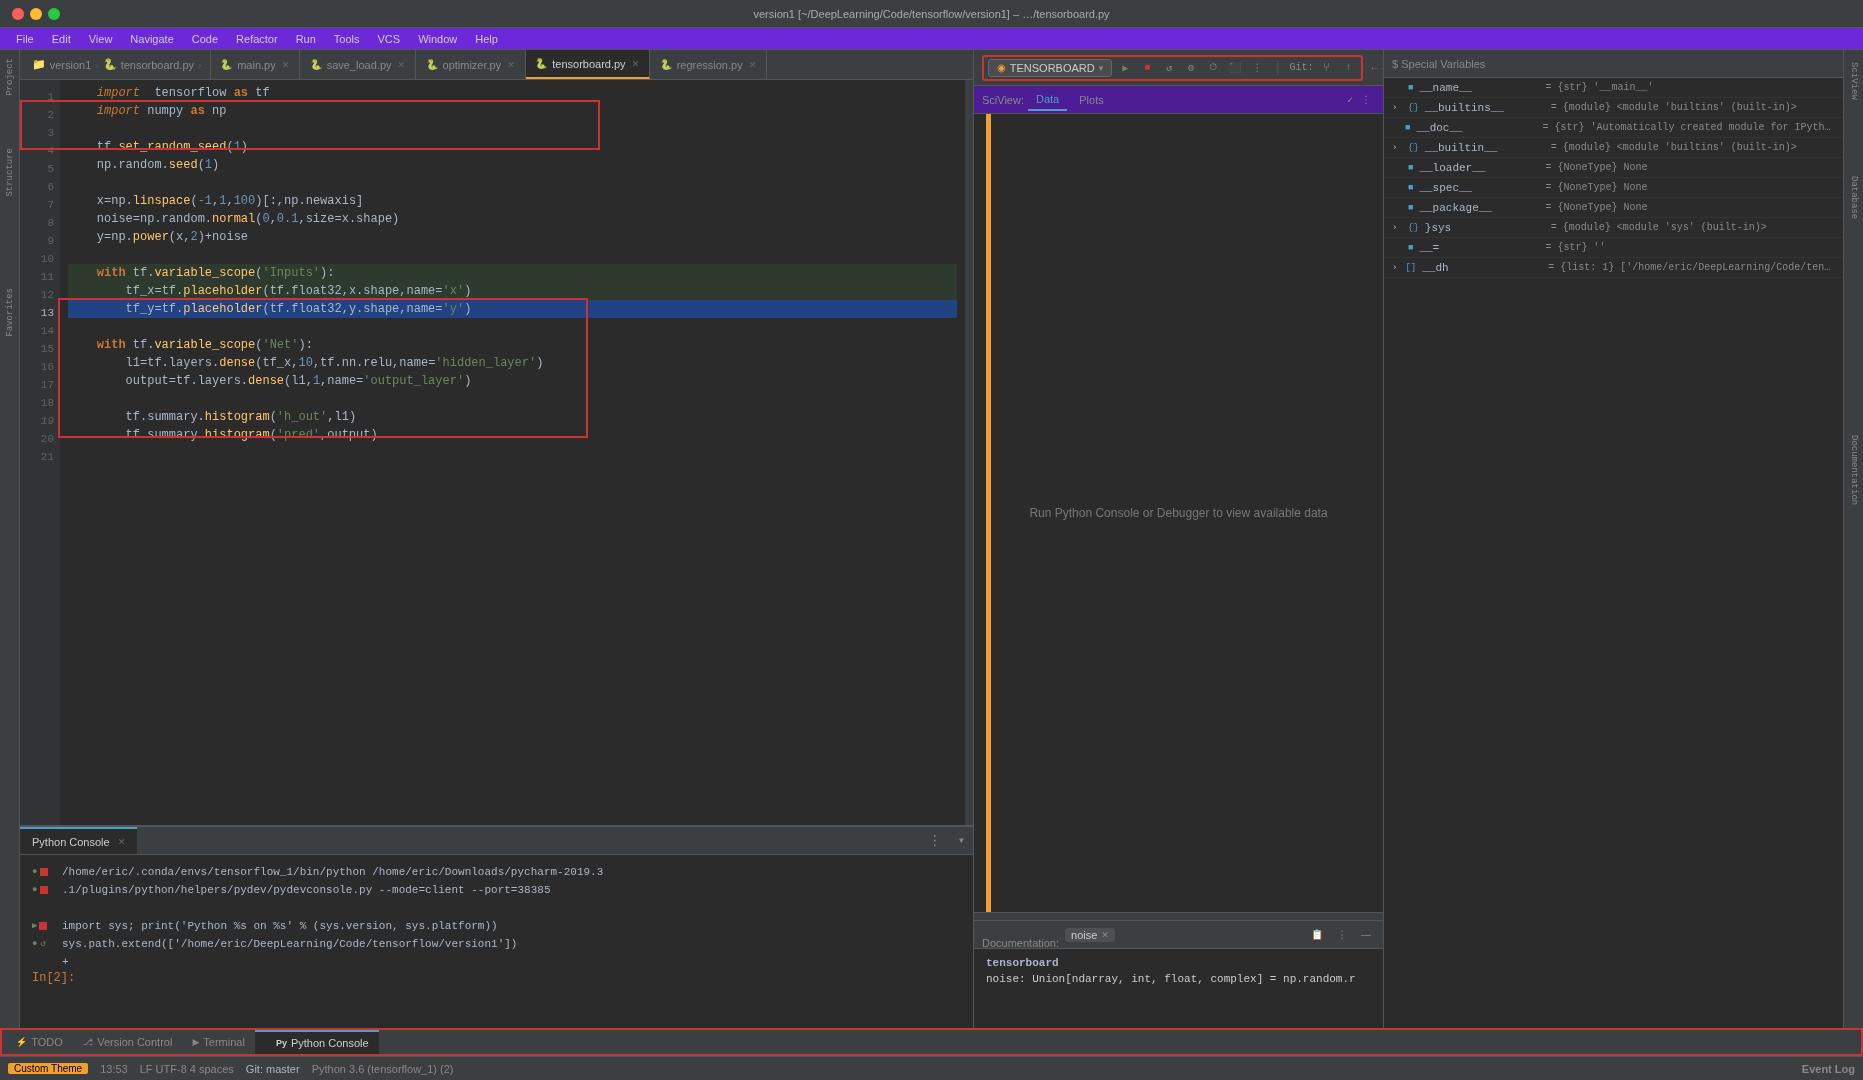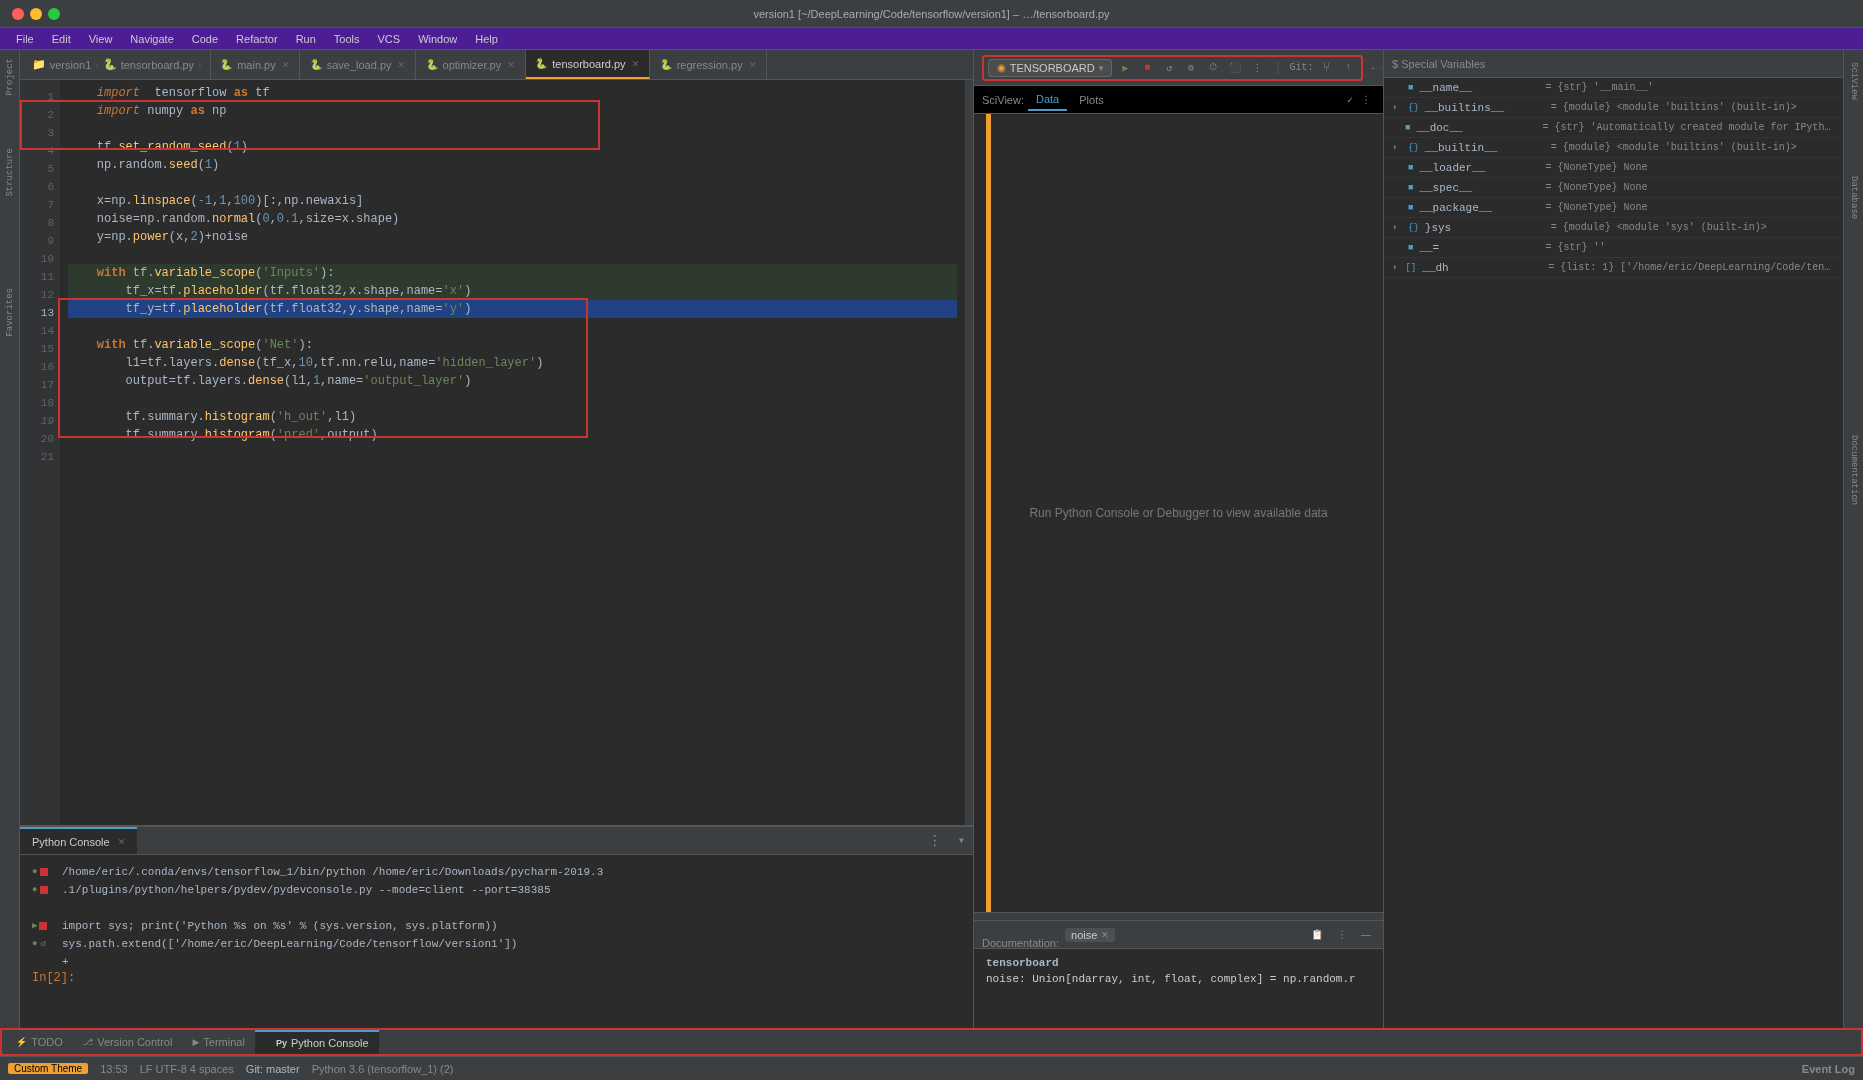--- a/index.html
+++ b/index.html
@@ -39,21 +39,21 @@
     .tb-min { background: #febc2e; }
     .tb-max { background: #28c840; }
     .titlebar-title {
       color: #aaa;
       font-family: -apple-system, sans-serif;
       font-size: 11px;
     }
 
     
     .menubar {
-      background: #4c1d95;
+      background: #6d28d9;
       height: 22px;
       display: flex;
       align-items: center;
       padding: 0 8px;
       gap: 2px;
       border-bottom: 1px solid #555;
       font-family: -apple-system, sans-serif;
       font-size: 11px;
       color: #ccc;
     }
@@ -273,21 +273,21 @@
       width: 18px; height: 18px;
       display: flex;
       align-items: center;
       justify-content: center;
       font-size: 10px;
       color: #888;
       cursor: pointer;
     }
     .sciview-tabs {
       display: flex;
-      background: #000000;
+      background: #4c1d95;
       height: 28px;
       align-items: center;
       border-bottom: 1px solid #555;
       padding: 0 8px;
       gap: 4px;
     }
     .sciview-tab {
       padding: 4px 8px;
       font-family: -apple-system, sans-serif;
       font-size: 11px;

